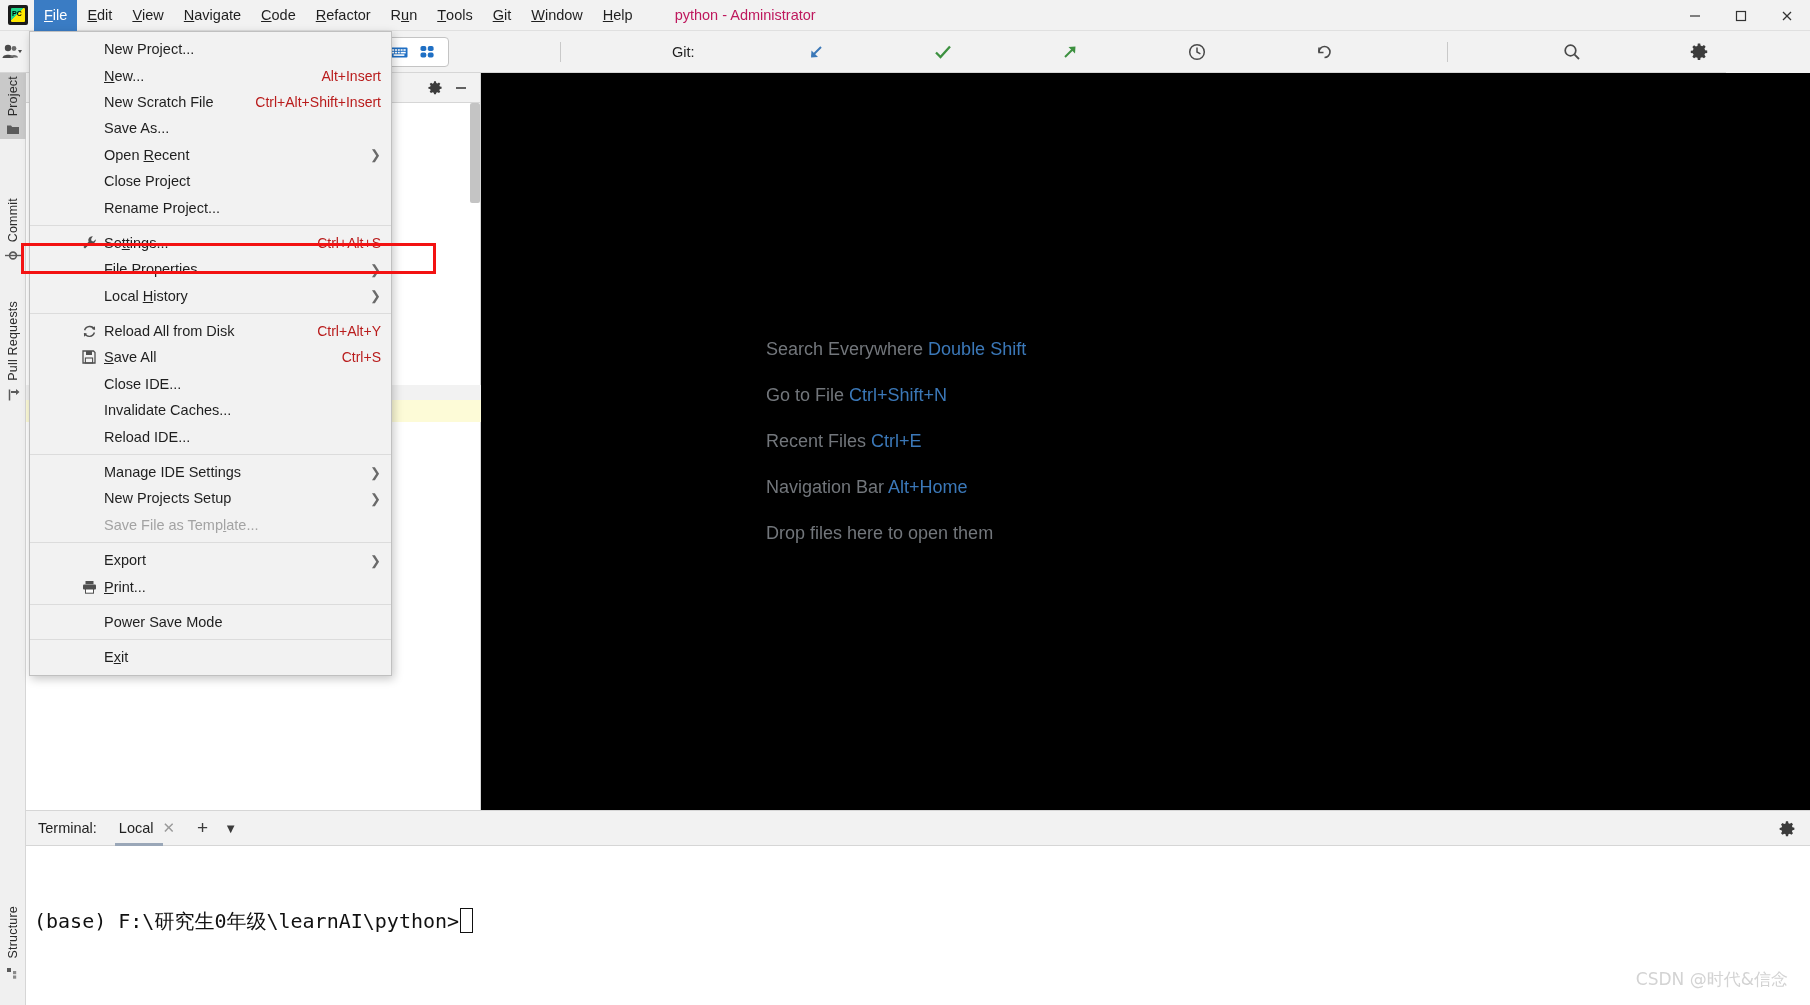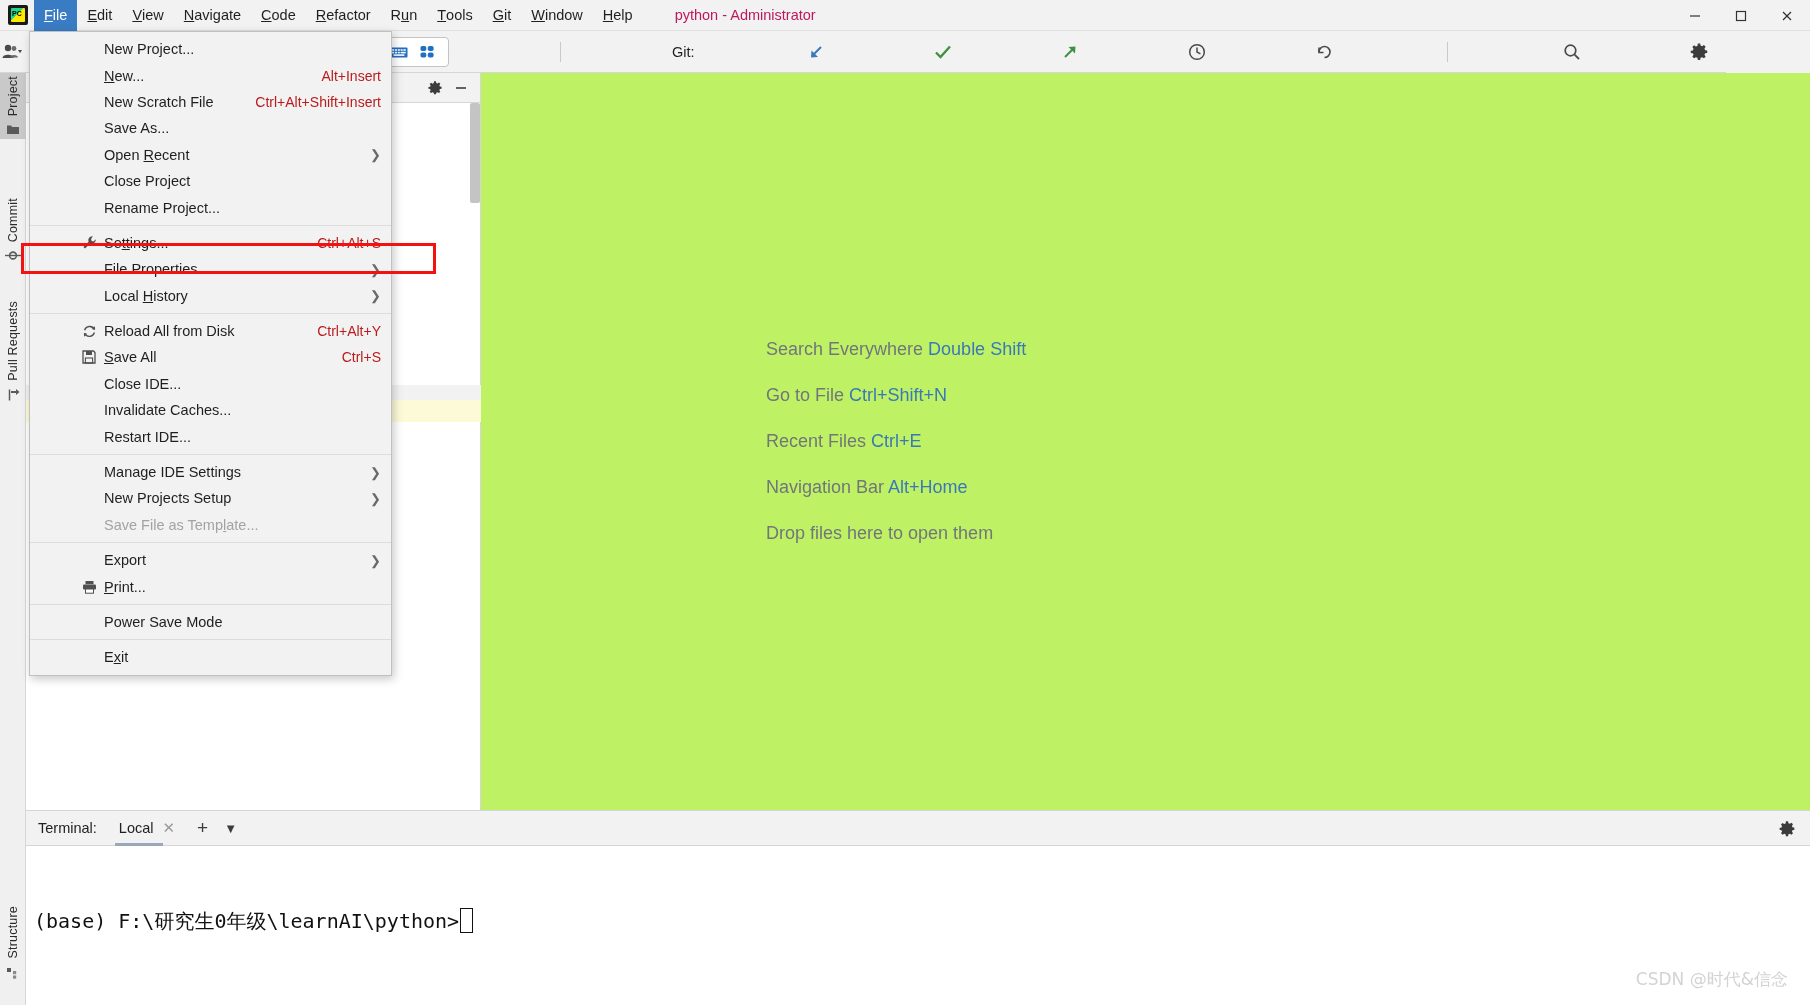--- a/index.html
+++ b/index.html
@@ -136,21 +136,21 @@
     background: #f2f2f2;
   }
   .lower-left-blank {
     position: absolute; left: 26px; top: 422px; width: 455px; height: 388px;
     background: #ffffff; border-right: 1px solid #d6d6d6;
   }
 
   
   .editor-area {
     position: absolute; left: 481px; top: 73px; right: 0; height: 737px;
-    background: #bef264;
+    background: #000000;
   }
   .hints {
     position: absolute; left: 0; top: 0; width: 100%; height: 100%;
     display: flex; flex-direction: column; justify-content: center;
     padding-left: 285px;
   }
   .hint-row {
     font-size: 18px; color: #72767b; margin: 12.5px 0;
     white-space: nowrap;
   }
@@ -574,21 +574,21 @@
     <div class="dd-item">
       <span class="dd-ico"></span>
       <span class="dd-label">Close IDE...</span>
     </div>
     <div class="dd-item">
       <span class="dd-ico"></span>
       <span class="dd-label">Invalidate Caches...</span>
     </div>
     <div class="dd-item">
       <span class="dd-ico"></span>
-      <span class="dd-label">Restart IDE...</span>
+      <span class="dd-label">Reload IDE...</span>
     </div>
 
     <div class="dd-sep"></div>
 
     <div class="dd-item">
       <span class="dd-ico"></span>
       <span class="dd-label">Manage IDE Settings</span>
       <span class="dd-arrow">❯</span>
     </div>
     <div class="dd-item">

